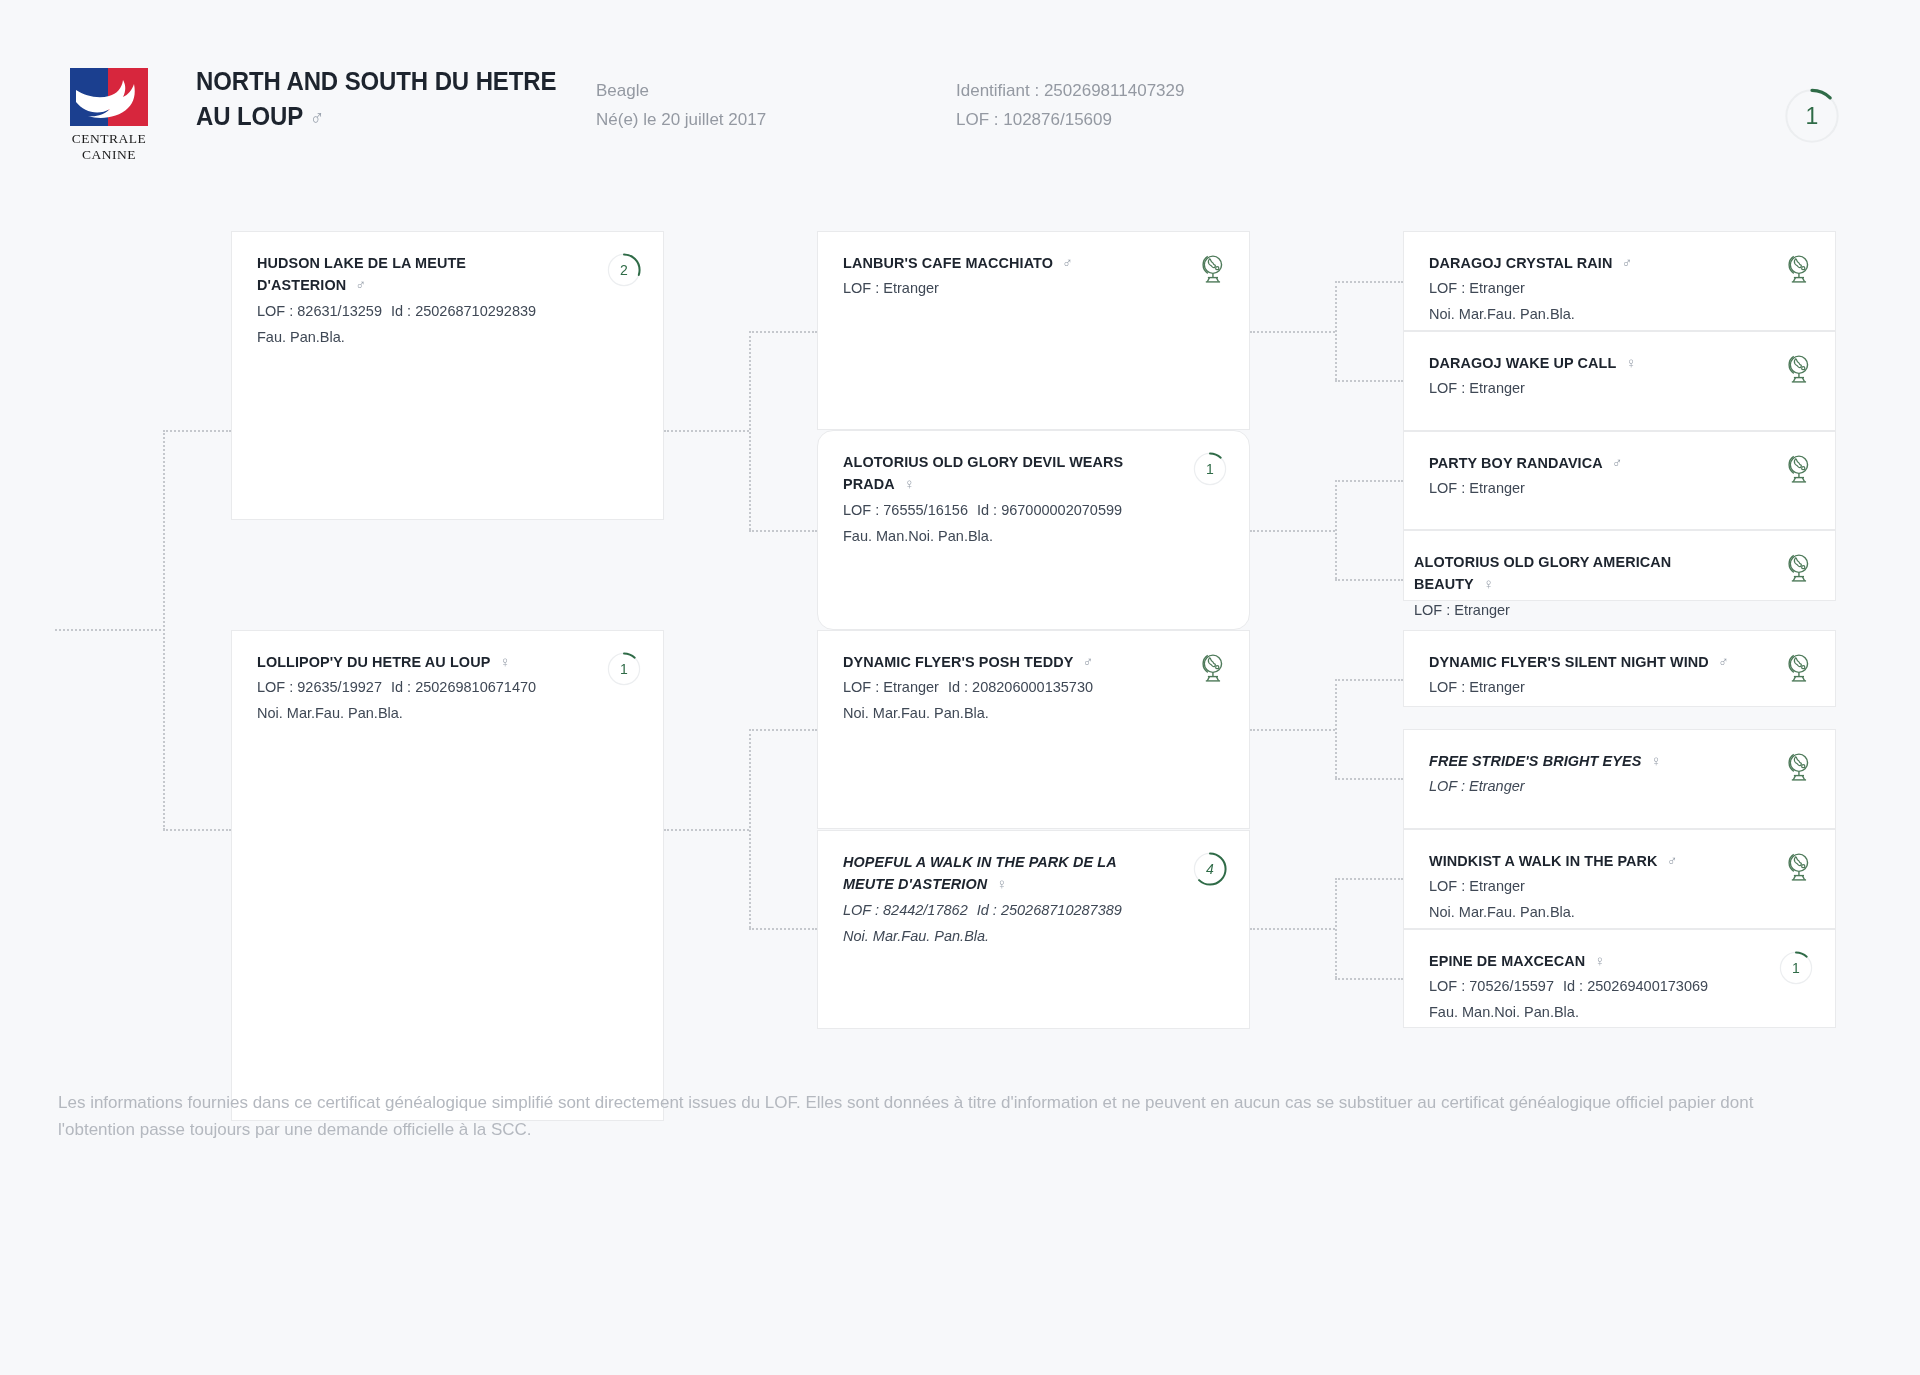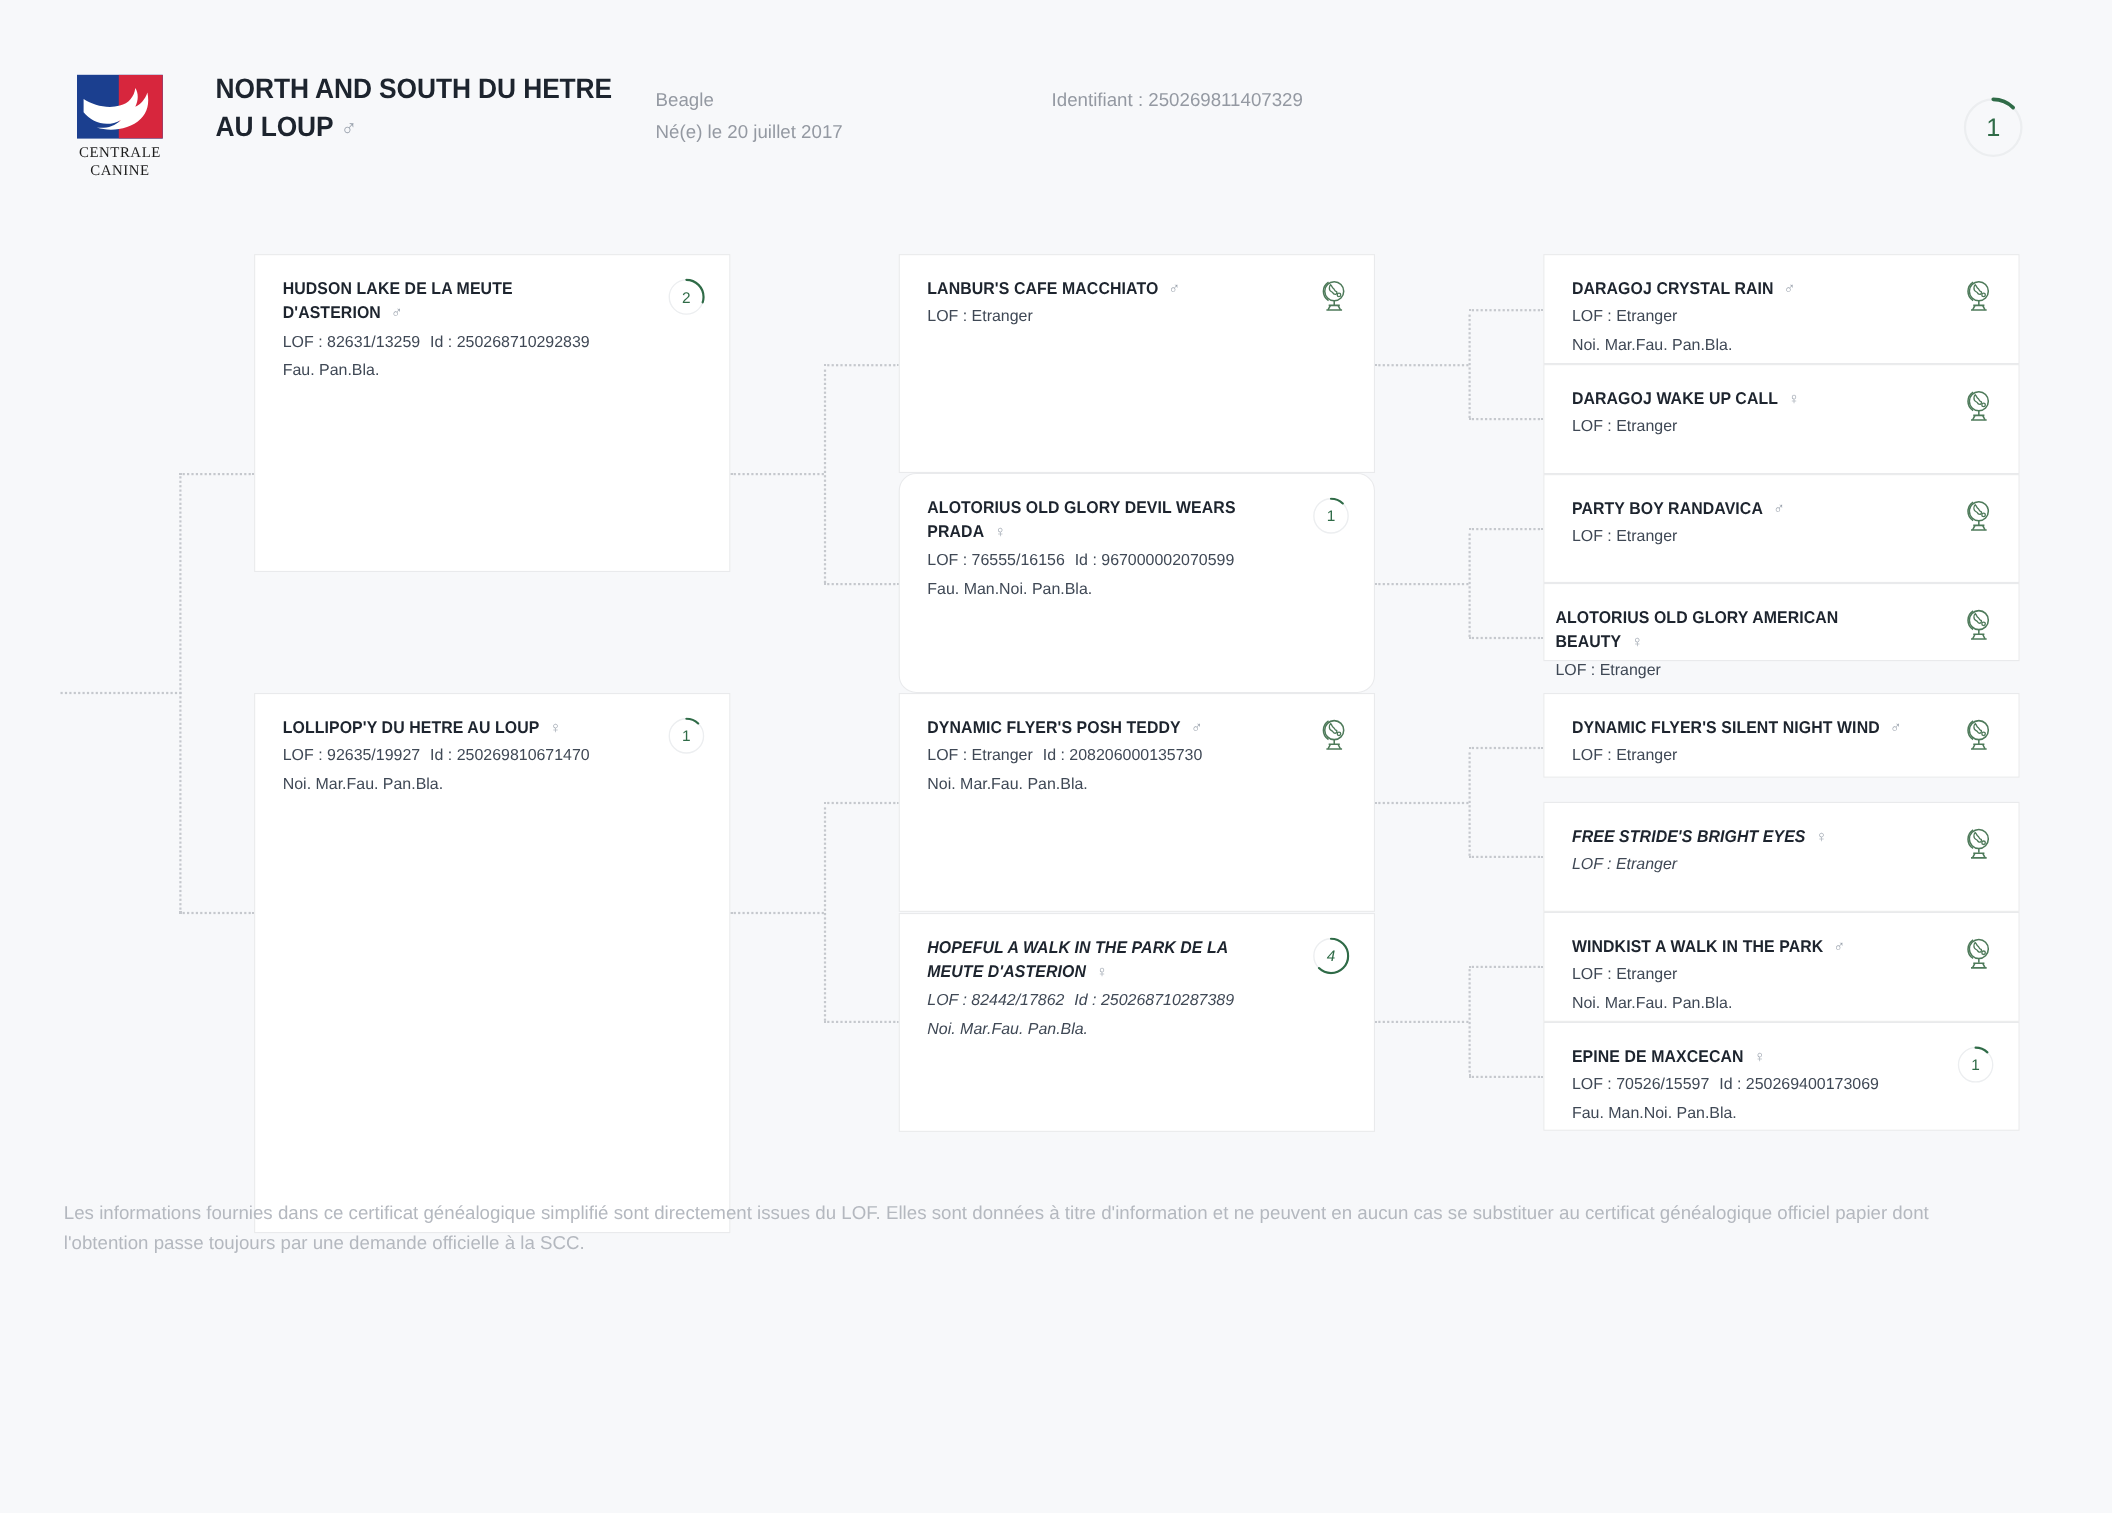--- a/index.html
+++ b/index.html
@@ -215,20 +215,21 @@
     <div class="dog-title"><span>NORTH AND SOUTH DU HETRE AU LOUP</span><span class="sex">♂</span></div>
   </div>
 
   <div class="meta-col breed">
     <div>Beagle</div>
     <div>Né(e) le 20 juillet 2017</div>
   </div>
 
   <div class="meta-col ident">
     <div>Identifiant : 250269811407329</div>
+    <div>LOF : 102876/15609</div>
   </div>
 
   <div class="header-badge">
     <div class="ring big">
       <svg viewBox="0 0 36 36">
         <circle cx="18" cy="18" r="16.5" fill="none" stroke="#eceef0" stroke-width="1.3"></circle>
         <path d="M18 1.5 a16.5 16.5 0 0 1 11.67 4.83" fill="none" stroke="#2f6b47" stroke-width="2.1" stroke-linecap="round"></path>
       </svg>
       <div class="num">1</div>
     </div>

